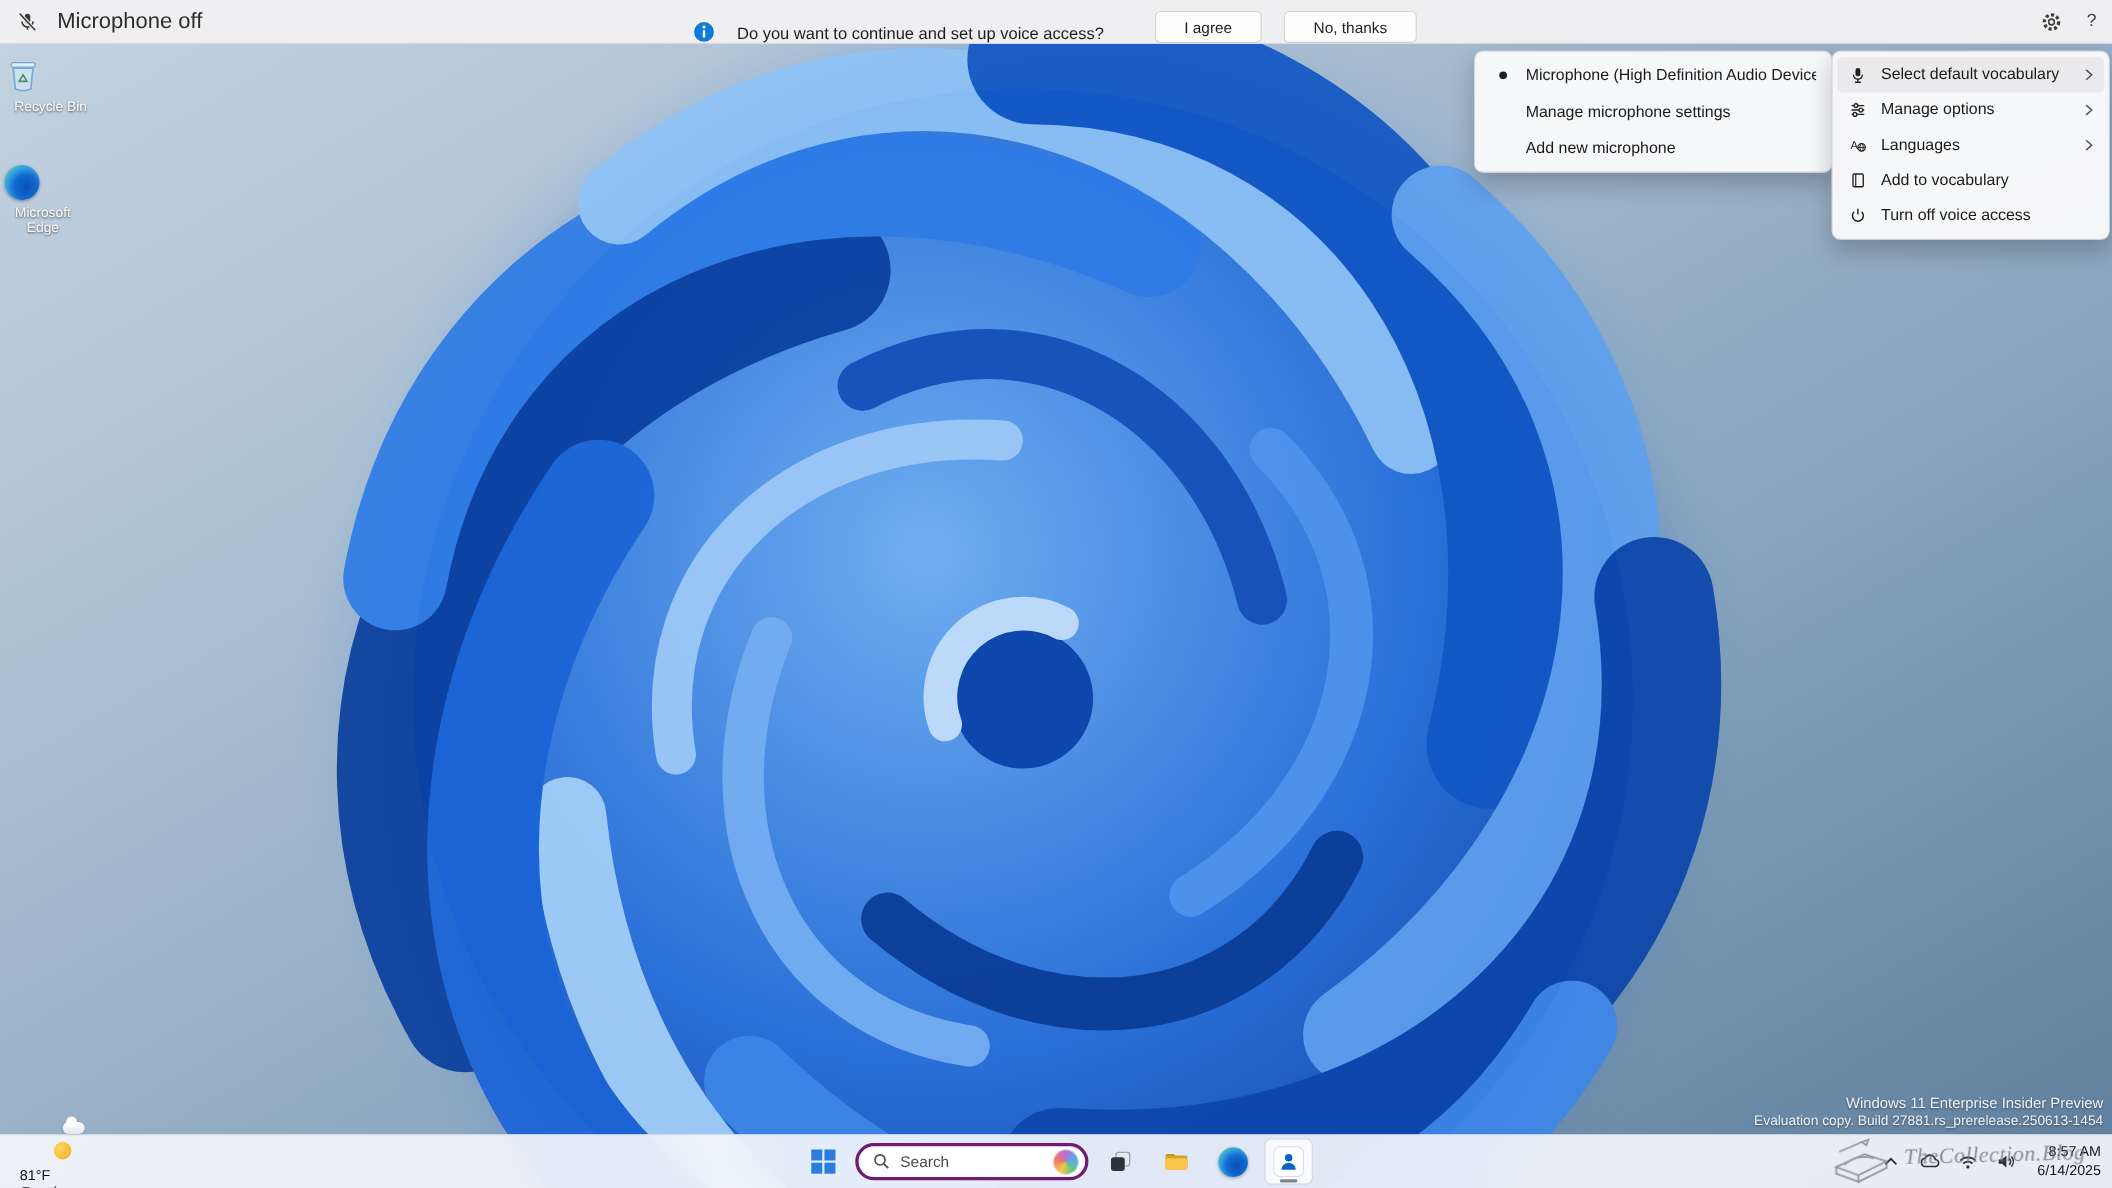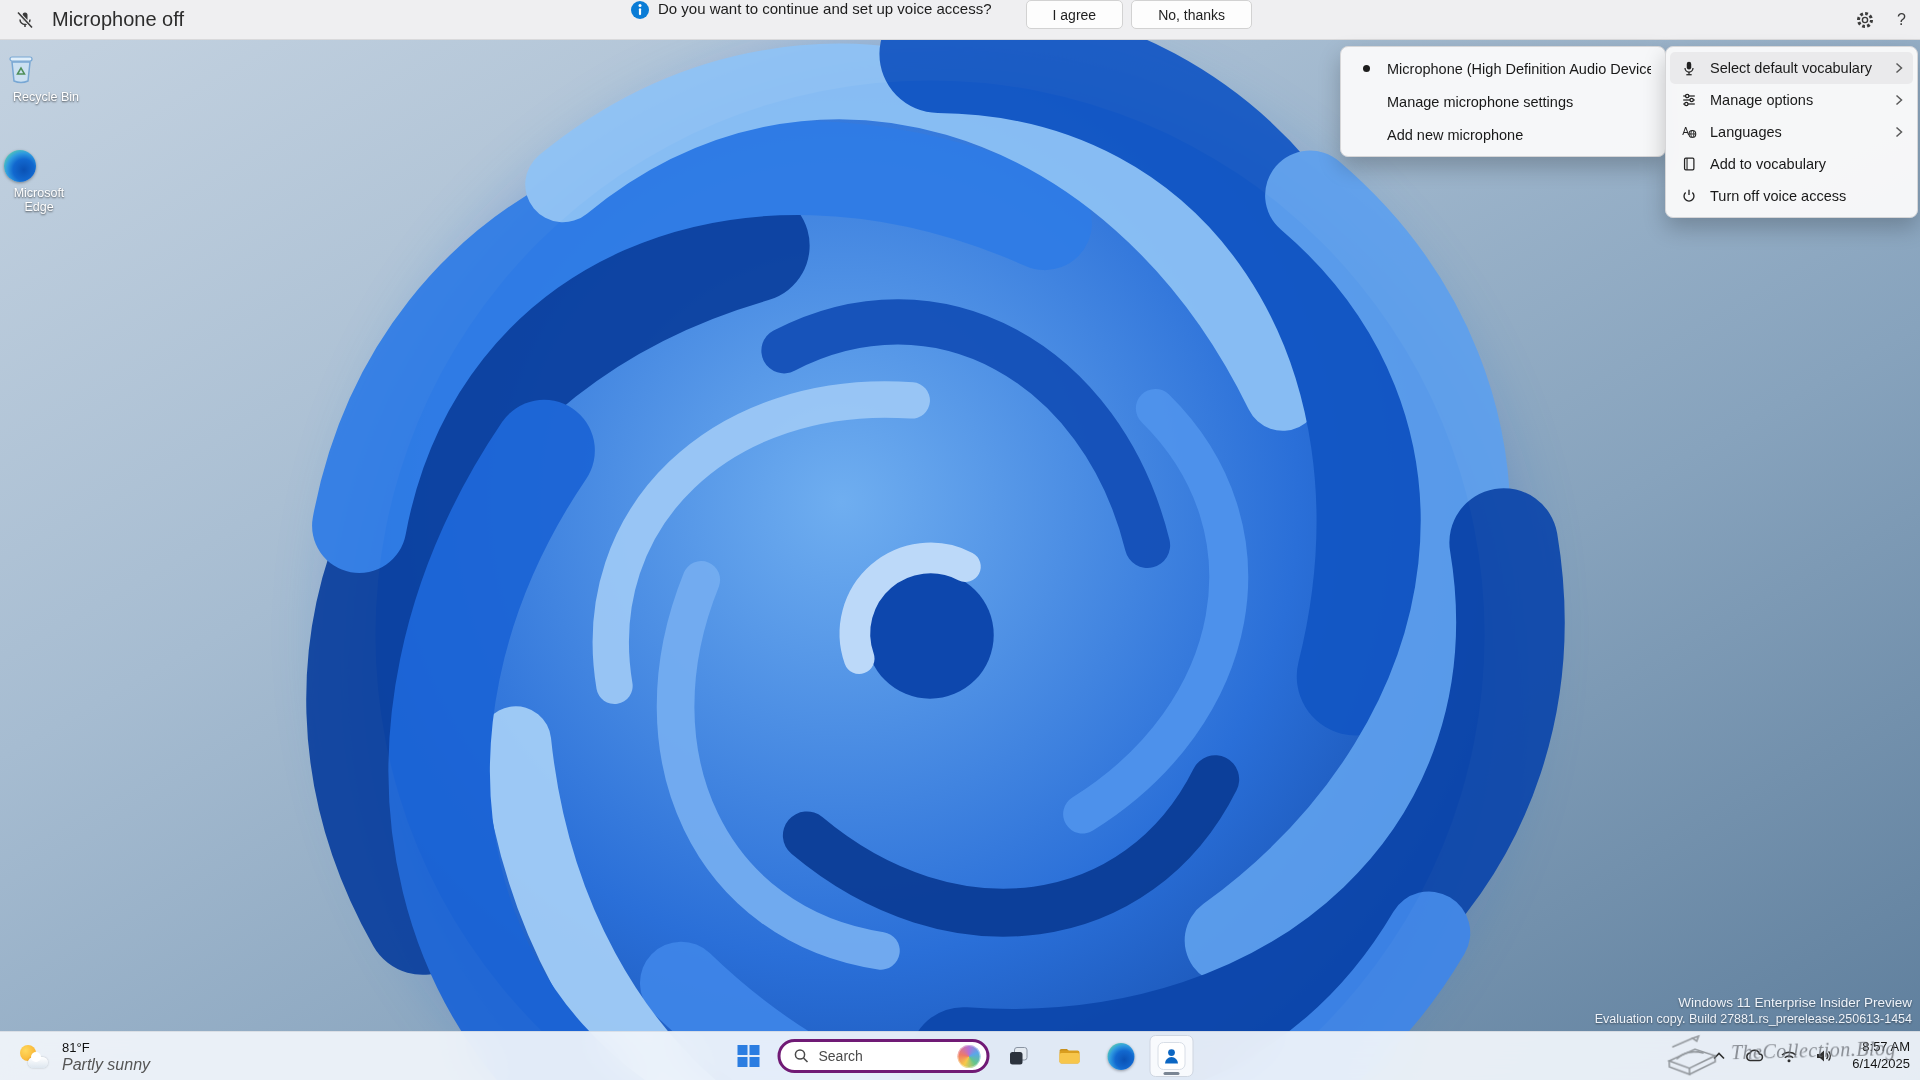--- a/index.html
+++ b/index.html
@@ -29,21 +29,21 @@
       opacity:.78; transform:rotate(-1.5deg); pointer-events:none; }
   .watermark .wm-text { font-family:"Liberation Serif", serif; font-style:italic; font-size:20px;
       color:#6d7178; letter-spacing:.5px; }
 
   
   .voice-bar { position:absolute; top:0; left:0; right:0; height:40px; background:#efeff1;
       border-bottom:1px solid #d9d9db; z-index:50; }
   .vb-left { position:absolute; left:10px; top:0; height:100%; display:flex; align-items:center; gap:12px; }
   .vb-mic-btn { width:30px; height:30px; display:flex; align-items:center; justify-content:center; border-radius:5px; }
   .vb-status { font-size:20px; color:#2c2c2c; }
-  .vb-center { position:absolute; left:630px; top:0; height:100%; display:flex; align-items:flex-start; gap:8px; }
+  .vb-center { position:absolute; left:630px; top:0; height:100%; display:flex; align-items:flex-end; gap:20px; }
   .vb-prompt { font-size:15px; color:#1c1c1c; }
   .vb-btn { height:29px; padding:0 26px; background:#fdfdfd; border:1px solid #d2d2d2; border-radius:5px;
       font-size:14px; color:#1f1f1f; display:flex; align-items:center; cursor:default; }
   .vb-btn.first { margin-left:26px; }
   .vb-right { position:absolute; right:14px; top:0; height:100%; display:flex; align-items:center; gap:22px; }
   .vb-help { font-size:16px; color:#3c3c3c; }
 
   
   .menu { position:absolute; background:rgba(249,249,250,.97); border:1px solid #d6d6d8; border-radius:8px;
       box-shadow:0 10px 22px rgba(0,0,0,.22); padding:5px 4px; z-index:60; }
@@ -55,22 +55,22 @@
   .mi-icon { width:18px; height:18px; display:flex; align-items:center; justify-content:center; flex:0 0 18px; }
   .mi-label { flex:1; white-space:nowrap; overflow:hidden; }
   .mi-chevron { width:10px; display:flex; justify-content:flex-end; }
   .menu-item.sub { height:33px; padding-left:42px; position:relative; font-size:14.5px; }
   .menu-item.sub .dot { position:absolute; left:18px; top:50%; margin-top:-3.5px; width:7px; height:7px;
       border-radius:50%; background:#1d1d1d; }
 
   
   .taskbar { position:absolute; left:0; right:0; bottom:0; height:49px; z-index:40;
       background:rgba(241,245,251,.93); border-top:1px solid rgba(0,0,0,.07); backdrop-filter:blur(18px); }
-  .tb-weather { position:absolute; left:8px; top:3px; height:43px; display:flex; align-items:center; gap:14px;
-      padding:0 10px; border-radius:6px; }
+  .tb-weather { position:absolute; left:8px; top:3px; height:43px; display:flex; align-items:center; gap:26px;
+      padding:0 10px; border-radius:6px;flex-direction:column; }
   .weather-icon { position:relative; width:30px; height:30px; }
   .weather-icon .sun { position:absolute; left:2px; top:3px; width:16px; height:16px; border-radius:50%;
       background:radial-gradient(circle at 35% 35%, #ffd95e, #f6a623); }
   .weather-icon .cloud { position:absolute; right:0; bottom:4px; width:20px; height:11px; border-radius:8px;
       background:linear-gradient(#ffffff,#dde6ef); box-shadow:0 0 2px rgba(0,0,0,.25); }
   .weather-icon .cloud::before { content:""; position:absolute; left:3px; top:-5px; width:10px; height:10px;
       border-radius:50%; background:#fff; }
   .tb-temp { font-size:13px; color:#111; }
   .tb-cond { font-size:16px; color:#555; margin-top:1px;font-style:italic; }
 

